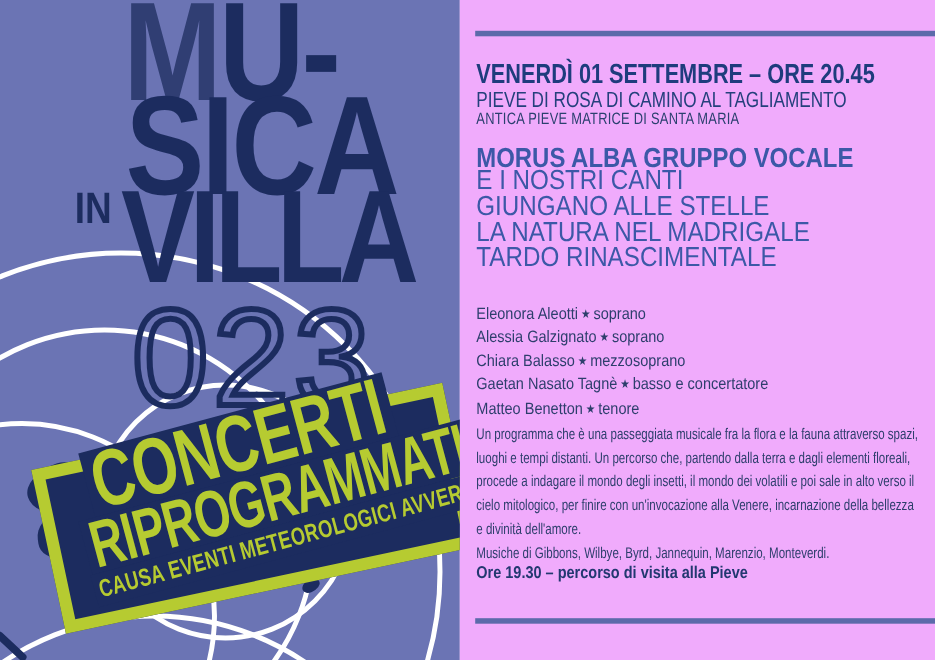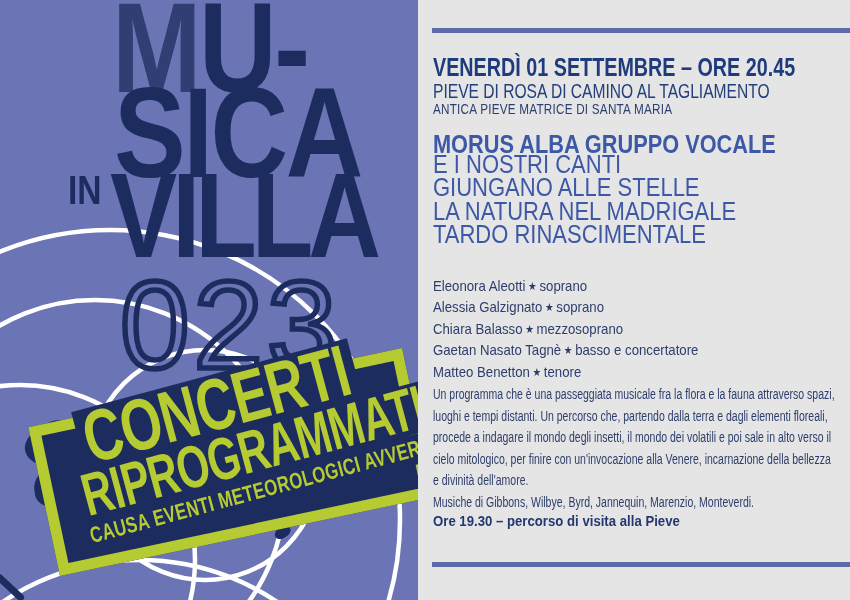--- a/index.html
+++ b/index.html
@@ -29,21 +29,21 @@
   .sl{white-space:nowrap;}
   .sl span{display:inline-block;transform-origin:0 0;font-weight:bold;color:#b6cb31;background:#1c2c5f;}
   .sl-1{height:60px;margin-left:18px;}
   .sl-1 span{font-size:73px;line-height:60px;transform:scaleX(.73);letter-spacing:-1px;padding:0 10px 0 8px;}
   .sl-2{height:50px;margin-left:2px;}
   .sl-2 span{font-size:60px;line-height:50px;transform:scaleX(.70);letter-spacing:-1px;padding:0 10px 0 8px;}
   .sl-3{height:30px;}
   .sl-3 span{font-size:22.5px;line-height:30px;transform:scaleX(.74);letter-spacing:.5px;padding:0 8px 0 6px;}
 
   
-  .right-panel{position:absolute;left:418px;top:0;width:432px;height:600px;background:#e5e5e5;}
+  .right-panel{position:absolute;left:418px;top:0;width:432px;height:600px;background:#f0abfc;}
   .hr{position:absolute;left:14px;right:0;height:5px;background:#5c6aaa;}
   .hr-top{top:28px;}
   .hr-bottom{top:562px;}
   .rp{position:absolute;transform-origin:0 0;white-space:nowrap;}
   .date-heading {left:15px;top:53px; font-size:25px;font-weight:bold;color:#1e3c7d;transform:scaleX(.79);}
   .venue-line   {left:15px;top:80px; font-size:20px;color:#24407c;transform:scaleX(.78);}
   .venue-sub    {left:15px;top:100px;font-size:15px;color:#2b406f;letter-spacing:.3px;transform:scaleX(.78);}
   .group-name   {left:15px;top:130px;font-size:25px;font-weight:bold;color:#3c58a7;transform:scaleX(.87);}
   .program      {left:15px;top:153px;font-size:25px;line-height:23.4px;color:#3c58a7;transform:scaleX(.88);}
   .performers   {left:15px;top:276px;font-size:15px;line-height:20.4px;color:#2d3e6c;transform:scaleX(.88);}

